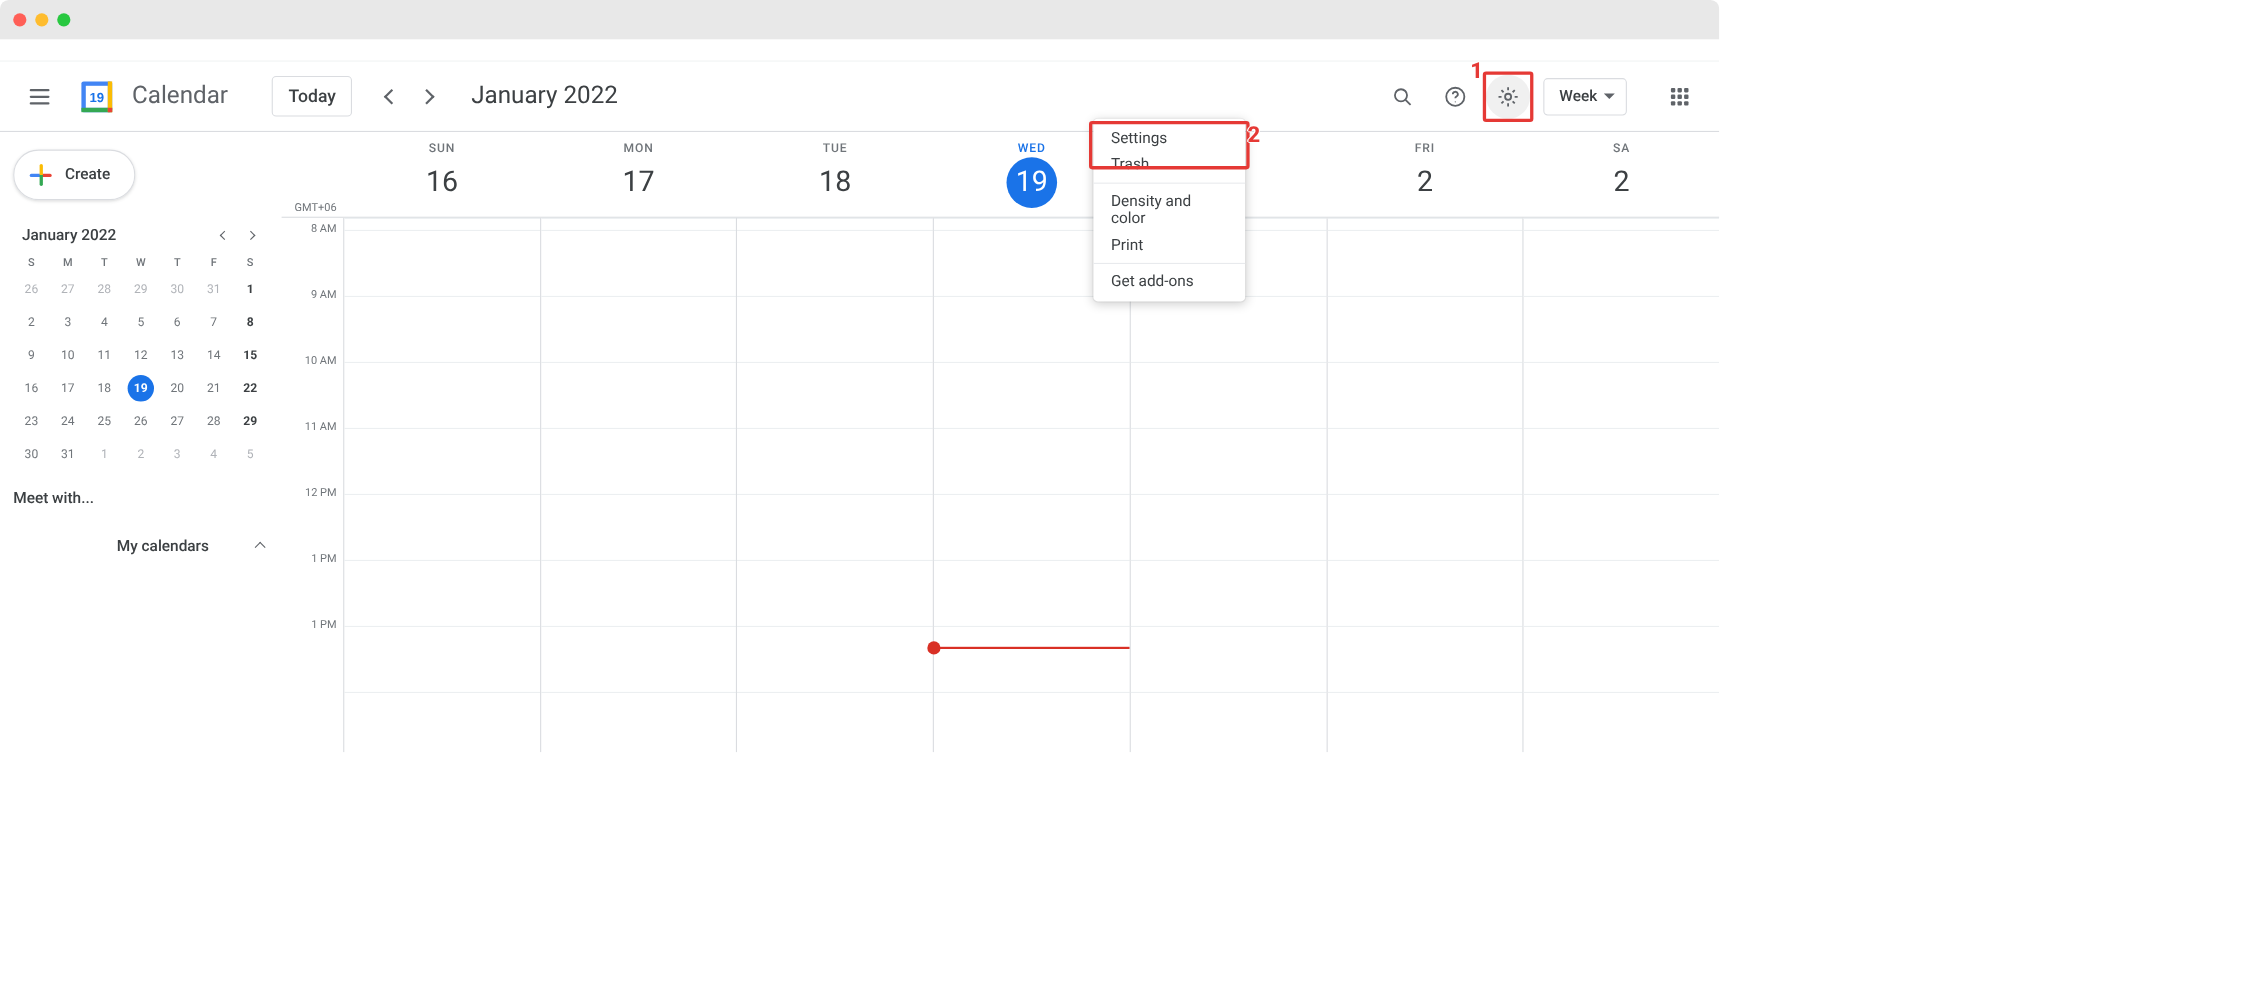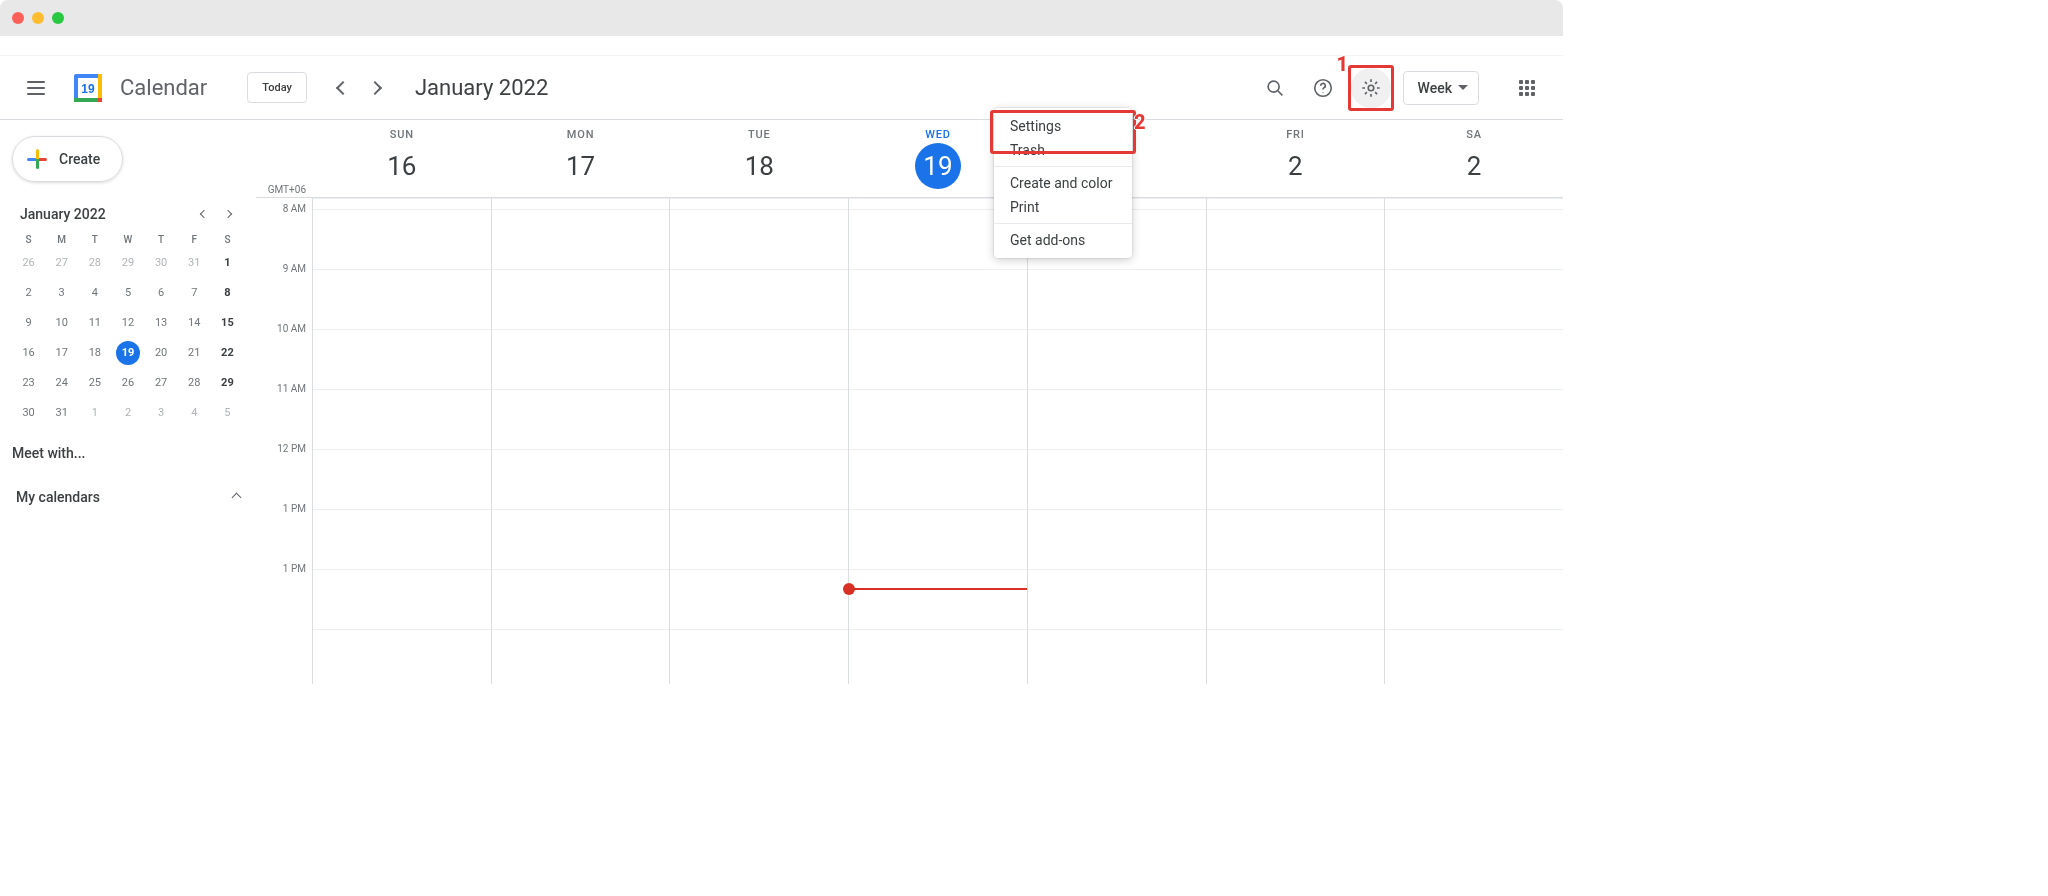--- a/index.html
+++ b/index.html
@@ -63,21 +63,21 @@
   .logo {
     width: 40px; height: 40px; position:relative; margin-left:4px; margin-right:4px;
   }
   .logo svg { width: 40px; height: 40px; }
   .app-title { font-size: 22px; color:#5f6368; font-weight:400; margin-right: 32px; }
 
   .today-btn {
     border:1px solid var(--border);
     border-radius:4px;
     padding: 8px 14px;
-    font-size:11px;
+    font-size:16px;
     font-weight:500;
     cursor:pointer;
     margin-right:12px;
   }
   .nav-arrows { display:flex; gap:0; margin-right:16px; }
   .nav-arrow {
     width:32px; height:32px; border-radius:50%;
     display:flex;align-items:center;justify-content:center;cursor:pointer;
     color:#5f6368;
   }
@@ -158,21 +158,21 @@
   .mini-grid .d.today { background:var(--blue); color:#fff; font-weight:700; }
 
   .section-label { font-size:14px; font-weight:500; margin-top:8px; margin-bottom:8px; }
   .search-box {
     display:flex; align-items:center; gap:10px;
     background:#f1f3f4; border-radius:4px;
     padding:8px 10px; font-size:14px; color:#5f6368;
   }
   .people-icon svg{width:18px;height:18px;stroke:#5f6368;fill:none;stroke-width:1.8;}
   .mycal-row {
-    display:flex; align-items:center; justify-content:space-between;
+    display:flex; align-items:center; justify-content:flex-end;
     font-size:14px; font-weight:500; margin-top:24px; padding:4px;
     cursor:pointer;
     gap:43px;
   }
 
   
   .main { flex:1; display:flex; flex-direction:column; min-width:0; }
   .day-header-row {
     display:grid;
     grid-template-columns: 56px repeat(7, 1fr);
@@ -534,21 +534,21 @@
           <div class="hour-line"></div>
         </div>
       </div>
   </div>
 </div>
 
 <div class="settings-menu" id="settings-menu">
     <div class="item">Settings</div>
     <div class="item">Trash</div>
     <div class="sep"></div>
-    <div class="item">Create and color</div>
+    <div class="item">Density and color</div>
     <div class="item">Print</div>
     <div class="sep"></div>
     <div class="item">Get add-ons</div>
   </div>
 
 <div class="anno-box" id="anno1-box" style="left: 1347.58px; top: 64.5px; width: 46px; height: 46px;"></div>
 <div class="anno-num" id="anno1-num" style="left: 1336.58px; top: 51.5px;">1</div>
 <div class="anno-box" id="anno2-box" style="left: 990px; top: 110px; width: 146px; height: 44px;"></div>
 <div class="anno-num" id="anno2-num" style="left: 1134px; top: 110px;">2</div>
 

